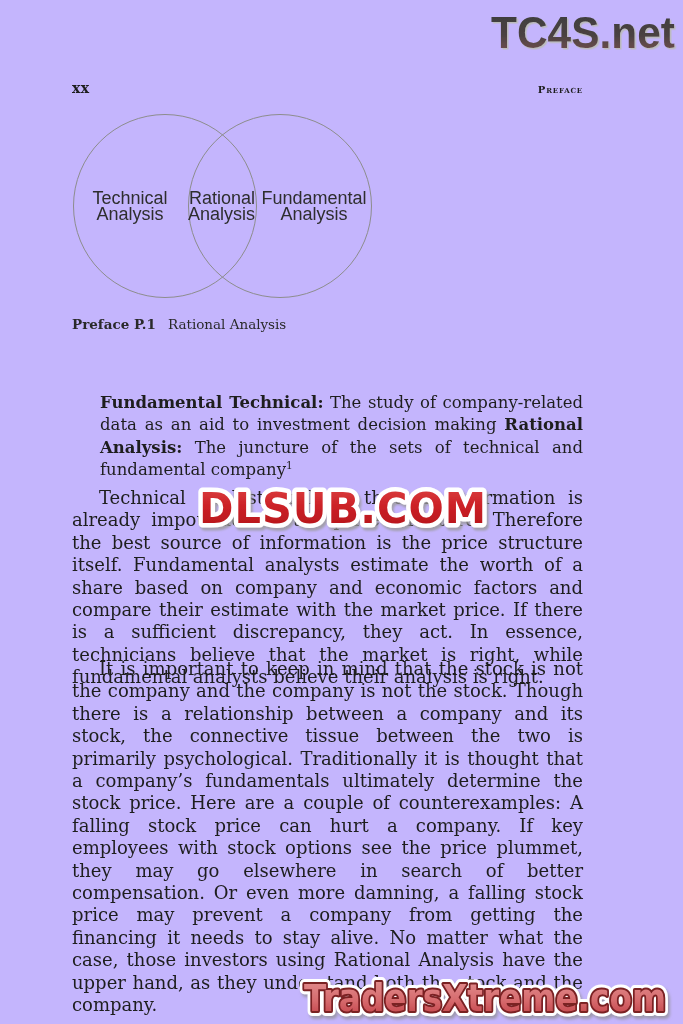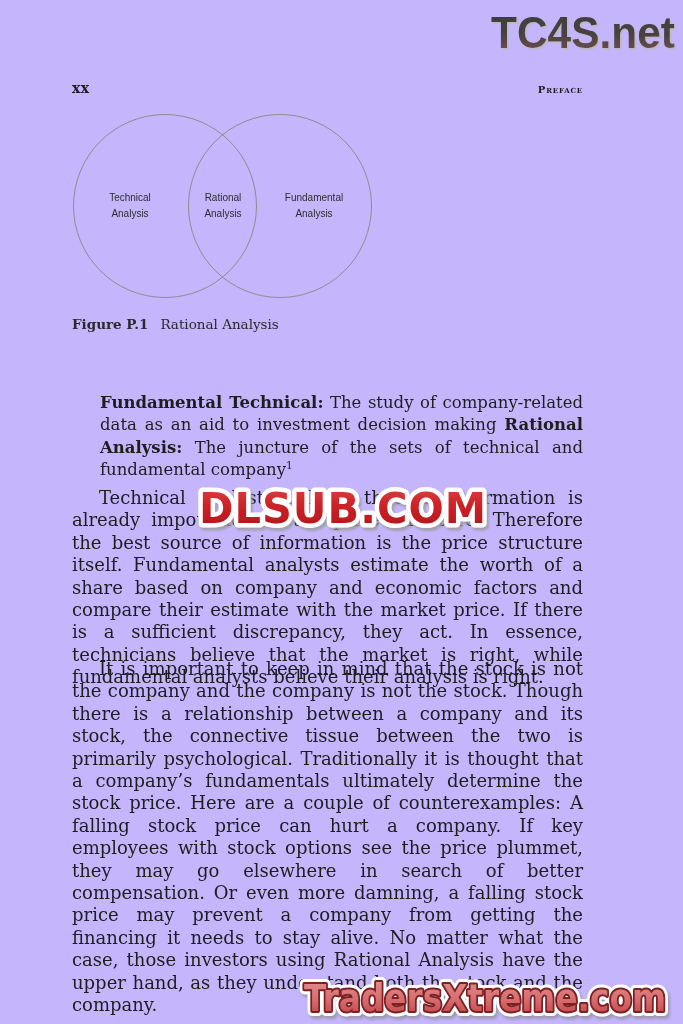--- a/index.html
+++ b/index.html
@@ -32,25 +32,25 @@
   .venn-circle {
     position: absolute; width: 184px; height: 184px;
     border: 1px solid #8d8d8d; border-radius: 50%;
     background: transparent;
   }
   .venn-left-circle  { left: 73px;  top: 114px; }
   .venn-right-circle { left: 188px; top: 114px; }
   .venn-label {
     position: absolute; top: 190px; text-align: center;
     font-family: "Liberation Sans", sans-serif;
-    font-size: 10px; line-height: 16px; color: #2e2e2e;
+    font-size: 18px; line-height: 16px; color: #2e2e2e;
   }
   .venn-label span { display: block; }
   .venn-label-left   { left: 80px;  width: 100px; }
-  .venn-label-middle { left: 173px; width: 100px; }
+  .venn-label-middle { left: 155px; width: 100px; text-align: right; }
   .venn-label-right  { left: 258px; width: 112px; }
 
   
   .figure-caption {
     position: absolute; left: 72px; top: 316px;
     font-size: 13.5px; color: #2a2a2a;
   }
   .figure-caption b { margin-right: 12px; }
 
   
@@ -111,21 +111,21 @@
       <span>Rational</span>
       <span>Analysis</span>
     </div>
     <div class="venn-label venn-label-right">
       <span>Fundamental</span>
       <span>Analysis</span>
     </div>
   </div>
 
   <div class="figure-caption">
-    <b>Figure P.1</b><span>Rational Analysis</span>
+    <b>Preface P.1</b><span>Rational Analysis</span>
   </div>
 
   <div class="definitions">
     <span><b>Fundamental Technical:</b></span>
     <span>The study of company-related data as an aid to investment decision making</span><sup></sup>
     <span><b>Rational Analysis:</b></span>
     <span>The juncture of the sets of technical and fundamental company</span><sup>1</sup>
   </div>
 
   <p class="body-para para-1">Technical analysts believe that all information is already impounded in the price structure. Therefore the best source of information is the price structure itself. Fundamental analysts estimate the worth of a share based on company and economic factors and compare their estimate with the market price. If there is a sufficient discrepancy, they act. In essence, technicians believe that the market is right, while fundamental analysts believe their analysis is right.</p>

